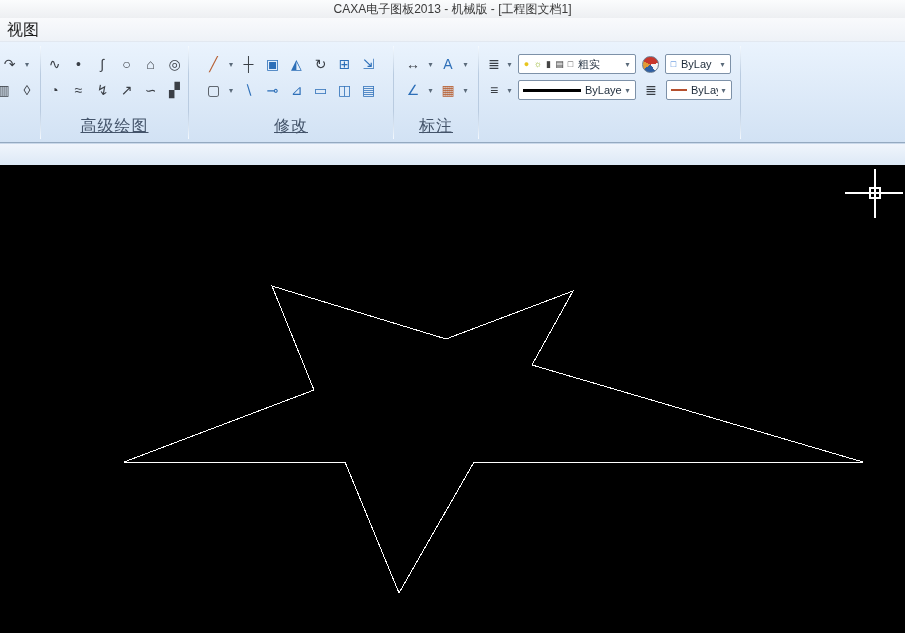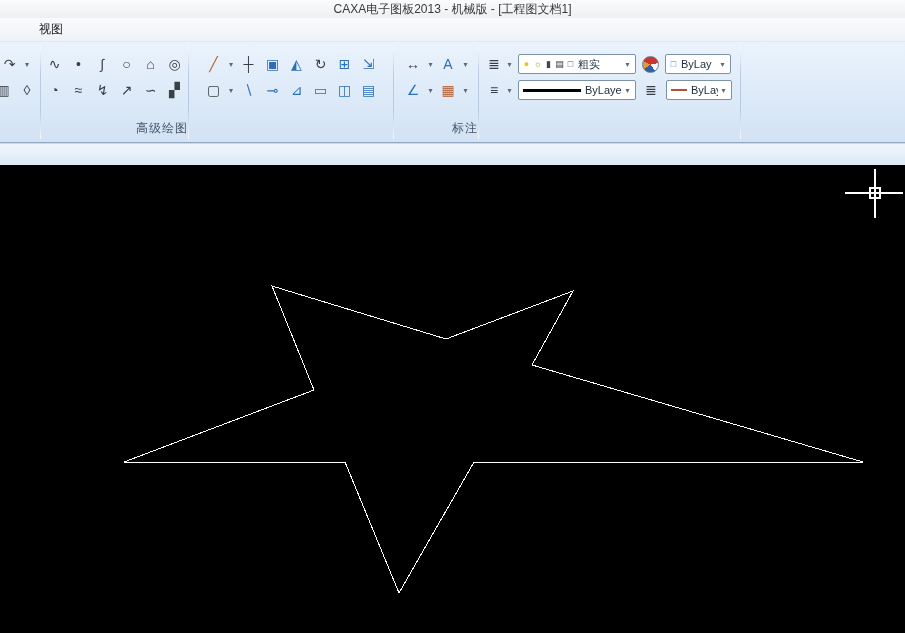--- a/index.html
+++ b/index.html
@@ -7,38 +7,38 @@
   body { font-family:"Liberation Sans","DejaVu Sans",sans-serif; }
   .window { position:relative; width:905px; height:633px; background:#e9f1fb; overflow:hidden; }
 
   
   .titlebar { height:18px; background:linear-gradient(#fbfcfd,#edeff2); text-align:center;
               font-size:12px; line-height:18px; color:#3a3a3a; }
 
   
   .menubar { height:24px; background:linear-gradient(#f9fafc,#eef2f7);
              border-bottom:1px solid #e2e8f0; display:flex; align-items:center; }
-  .menu-item { font-size:12px; color:#1c1c1c; padding:0 23px; line-height:23px;margin-left:16px; }
+  .menu-item { font-size:16px; color:#1c1c1c; padding:0 7px; line-height:23px; }
 
   
   .ribbon { height:101px; background:linear-gradient(#eaf3fd,#d2e2f4);
             border-bottom:1px solid #94a9c0; display:flex; align-items:stretch; }
   .grp { display:flex; flex-direction:column; padding-top:9px; }
   .grp-clipped { width:40px; overflow:hidden; }
   .grp-clipped .icon-row { margin-left:-10px; }
   .grp-advdraw { width:147px; }
   .grp-modify  { width:204px; }
   .grp-dim     { width:84px; }
   .grp-props   { width:261px; }
   .grp-spacer  { flex:1; }
   .vsep { width:1px; margin:4px 0 3px 0;
           background:linear-gradient(#f5faff,#b9cbe0 30%,#b9cbe0 70%,#f5faff); }
   .icon-row { display:flex; align-items:center; justify-content:center; height:26px; gap:2px; }
-  .grp-label { margin-top:auto; text-align:right; font-size:12px; color:#44546a;
-               padding-bottom:5px; letter-spacing:1px; }
+  .grp-label { margin-top:auto; text-align:center; font-size:16px; color:#44546a;
+               padding-bottom:5px; letter-spacing:1px;text-decoration:underline; }
   .tbtn { display:inline-block; width:22px; height:22px; line-height:22px; text-align:center;
           font-size:14px; color:#3a3f46; border-radius:2px; cursor:default; }
   .dd { display:inline-block; width:9px; font-size:8px; color:#5a6a7a; text-align:center; }
 
   
   .props-row { display:flex; align-items:center; height:26px; gap:4px; padding-left:4px; }
   .tool { display:flex; align-items:center; }
   .combo { display:flex; align-items:center; height:20px; background:#fff;
            border:1px solid #7d91a8; border-radius:2px; font-size:11px; color:#1d2b3a;
            padding:0 2px; }
@@ -131,20 +131,21 @@
       <div class="icon-row">
           <span class="tbtn">▢</span>
           <span class="dd">▾</span>
           <span class="tbtn" style="color: rgb(45, 111, 184);">∖</span>
           <span class="tbtn" style="color: rgb(45, 111, 184);">⊸</span>
           <span class="tbtn" style="color: rgb(45, 111, 184);">⊿</span>
           <span class="tbtn" style="color: rgb(45, 111, 184);">▭</span>
           <span class="tbtn" style="color: rgb(45, 111, 184);">◫</span>
           <span class="tbtn" style="color: rgb(45, 111, 184);">▤</span>
         </div>
+      <div class="grp-label">修改</div>
     </div>
 
     <div class="vsep"></div>
 
     <div class="grp grp-dim">
       <div class="icon-row">
           <span class="tbtn">↔</span>
           <span class="dd">▾</span>
           <span class="tbtn" style="color: rgb(45, 111, 184);">A</span>
           <span class="dd">▾</span>

